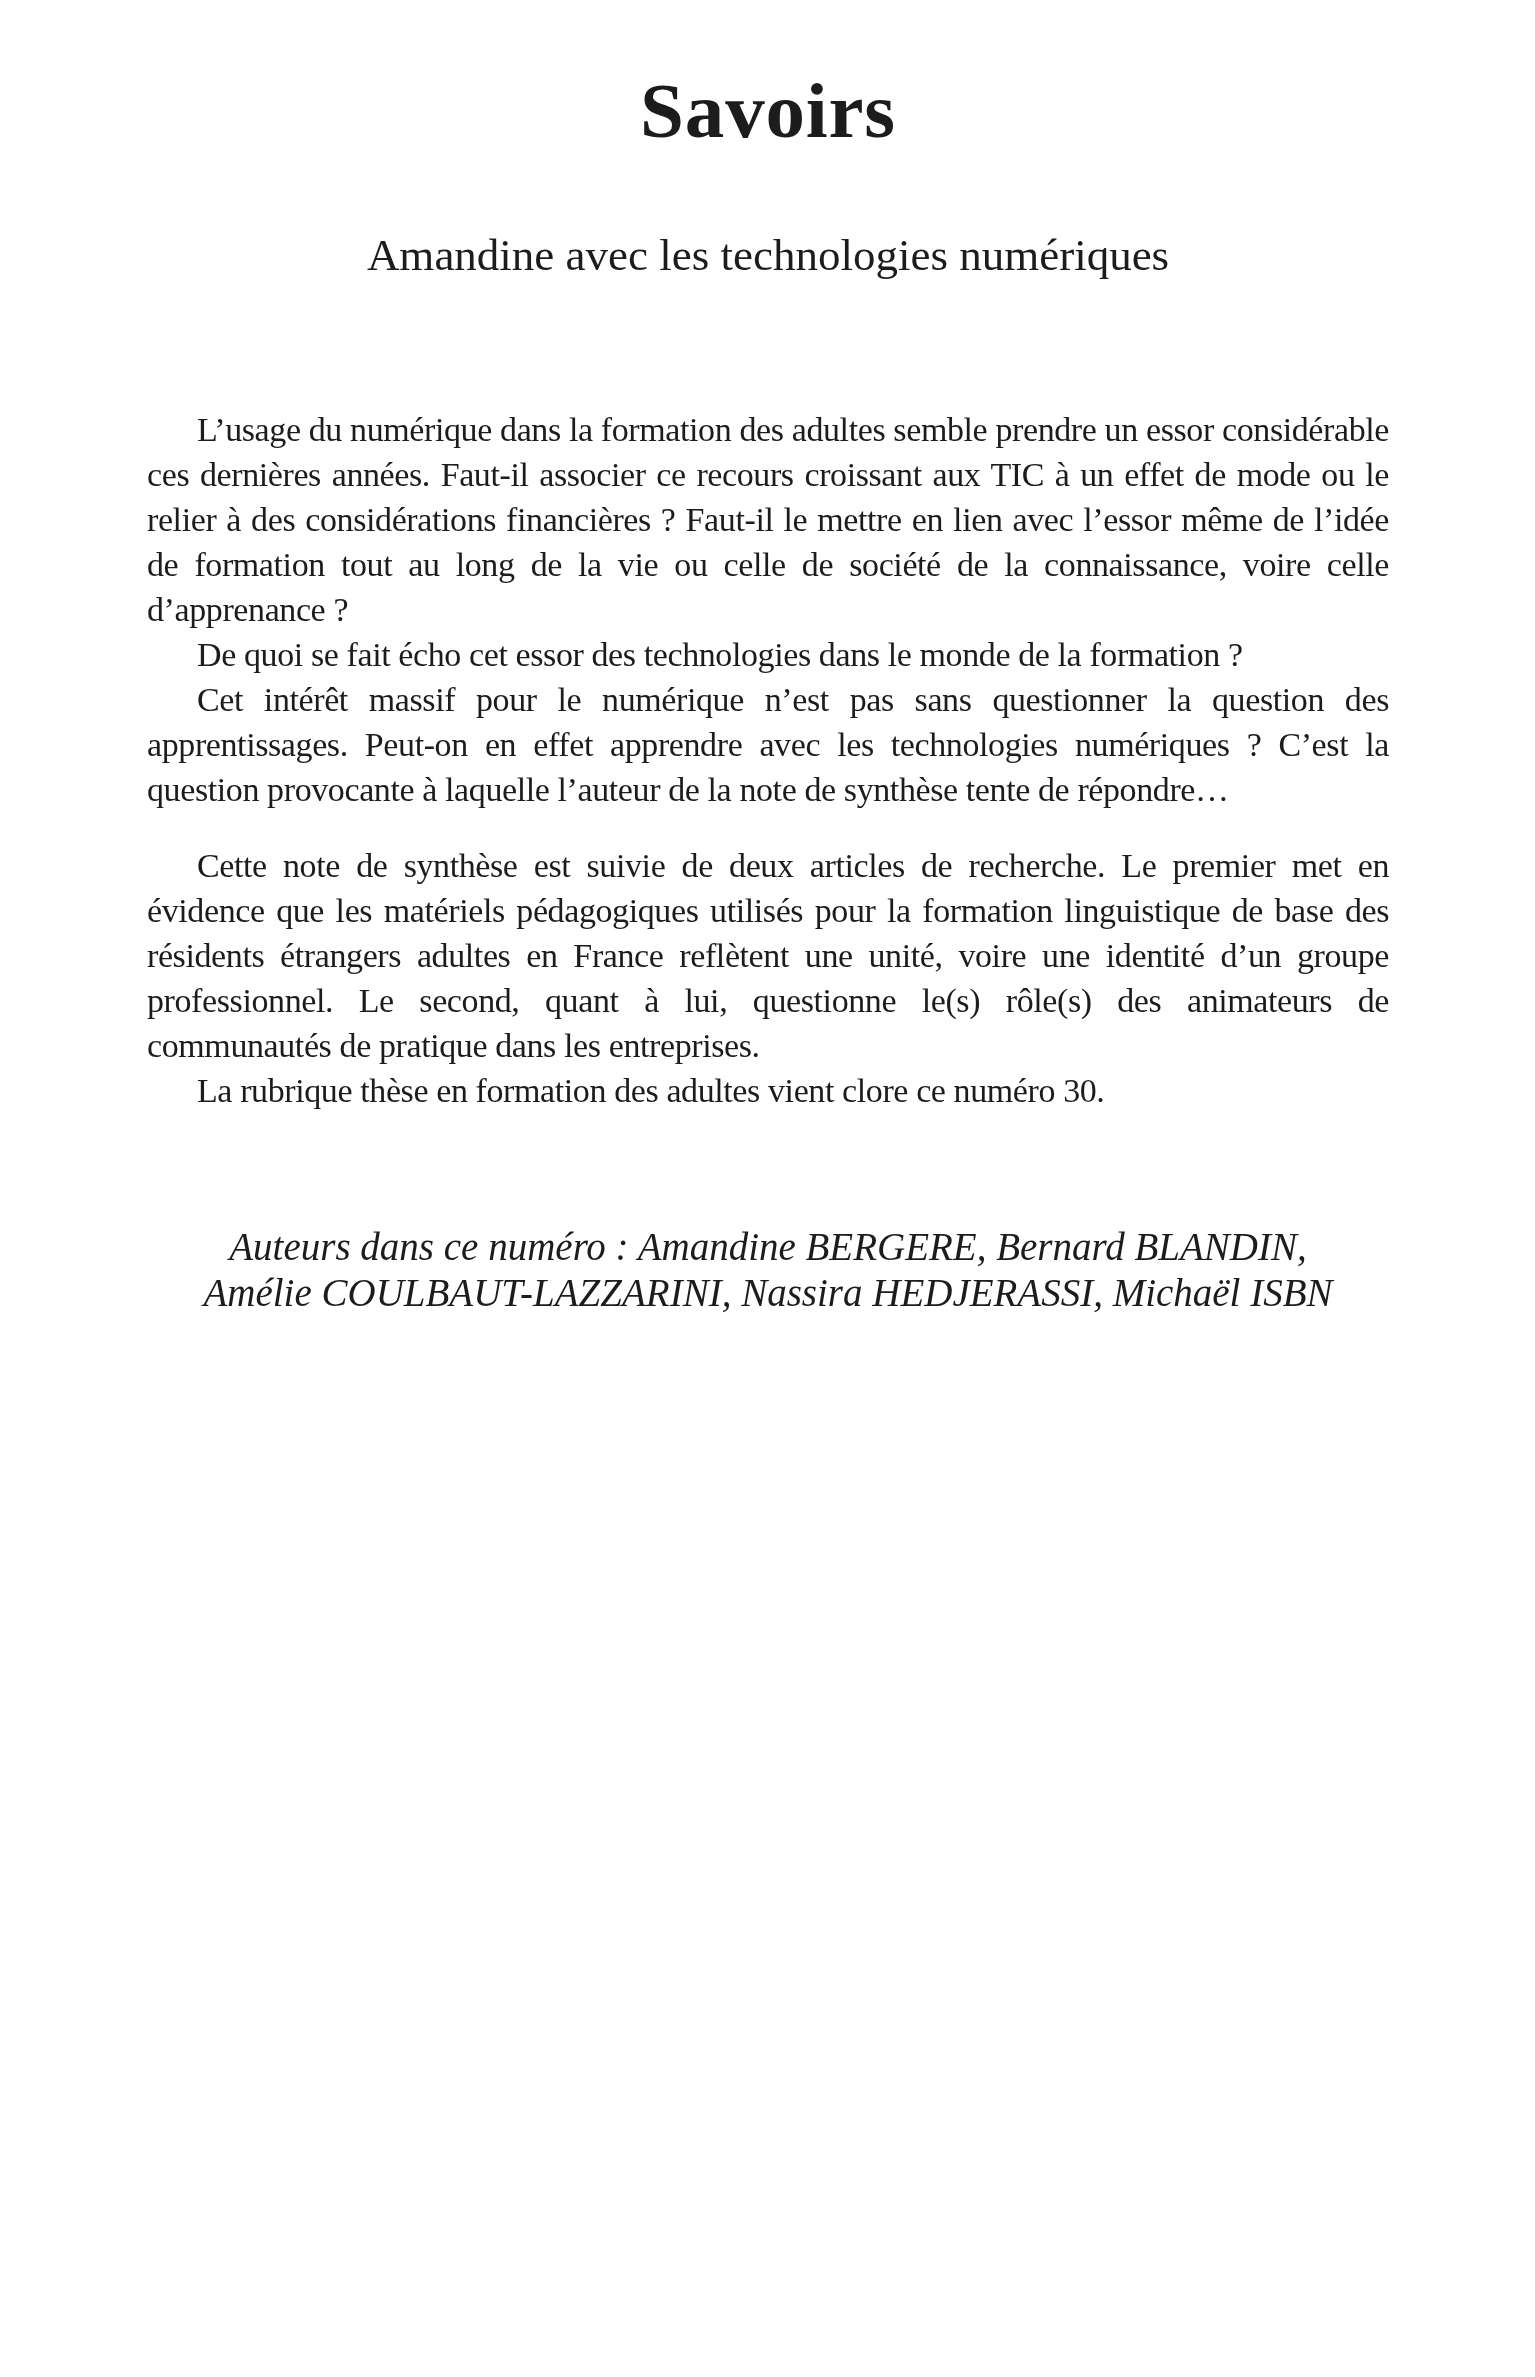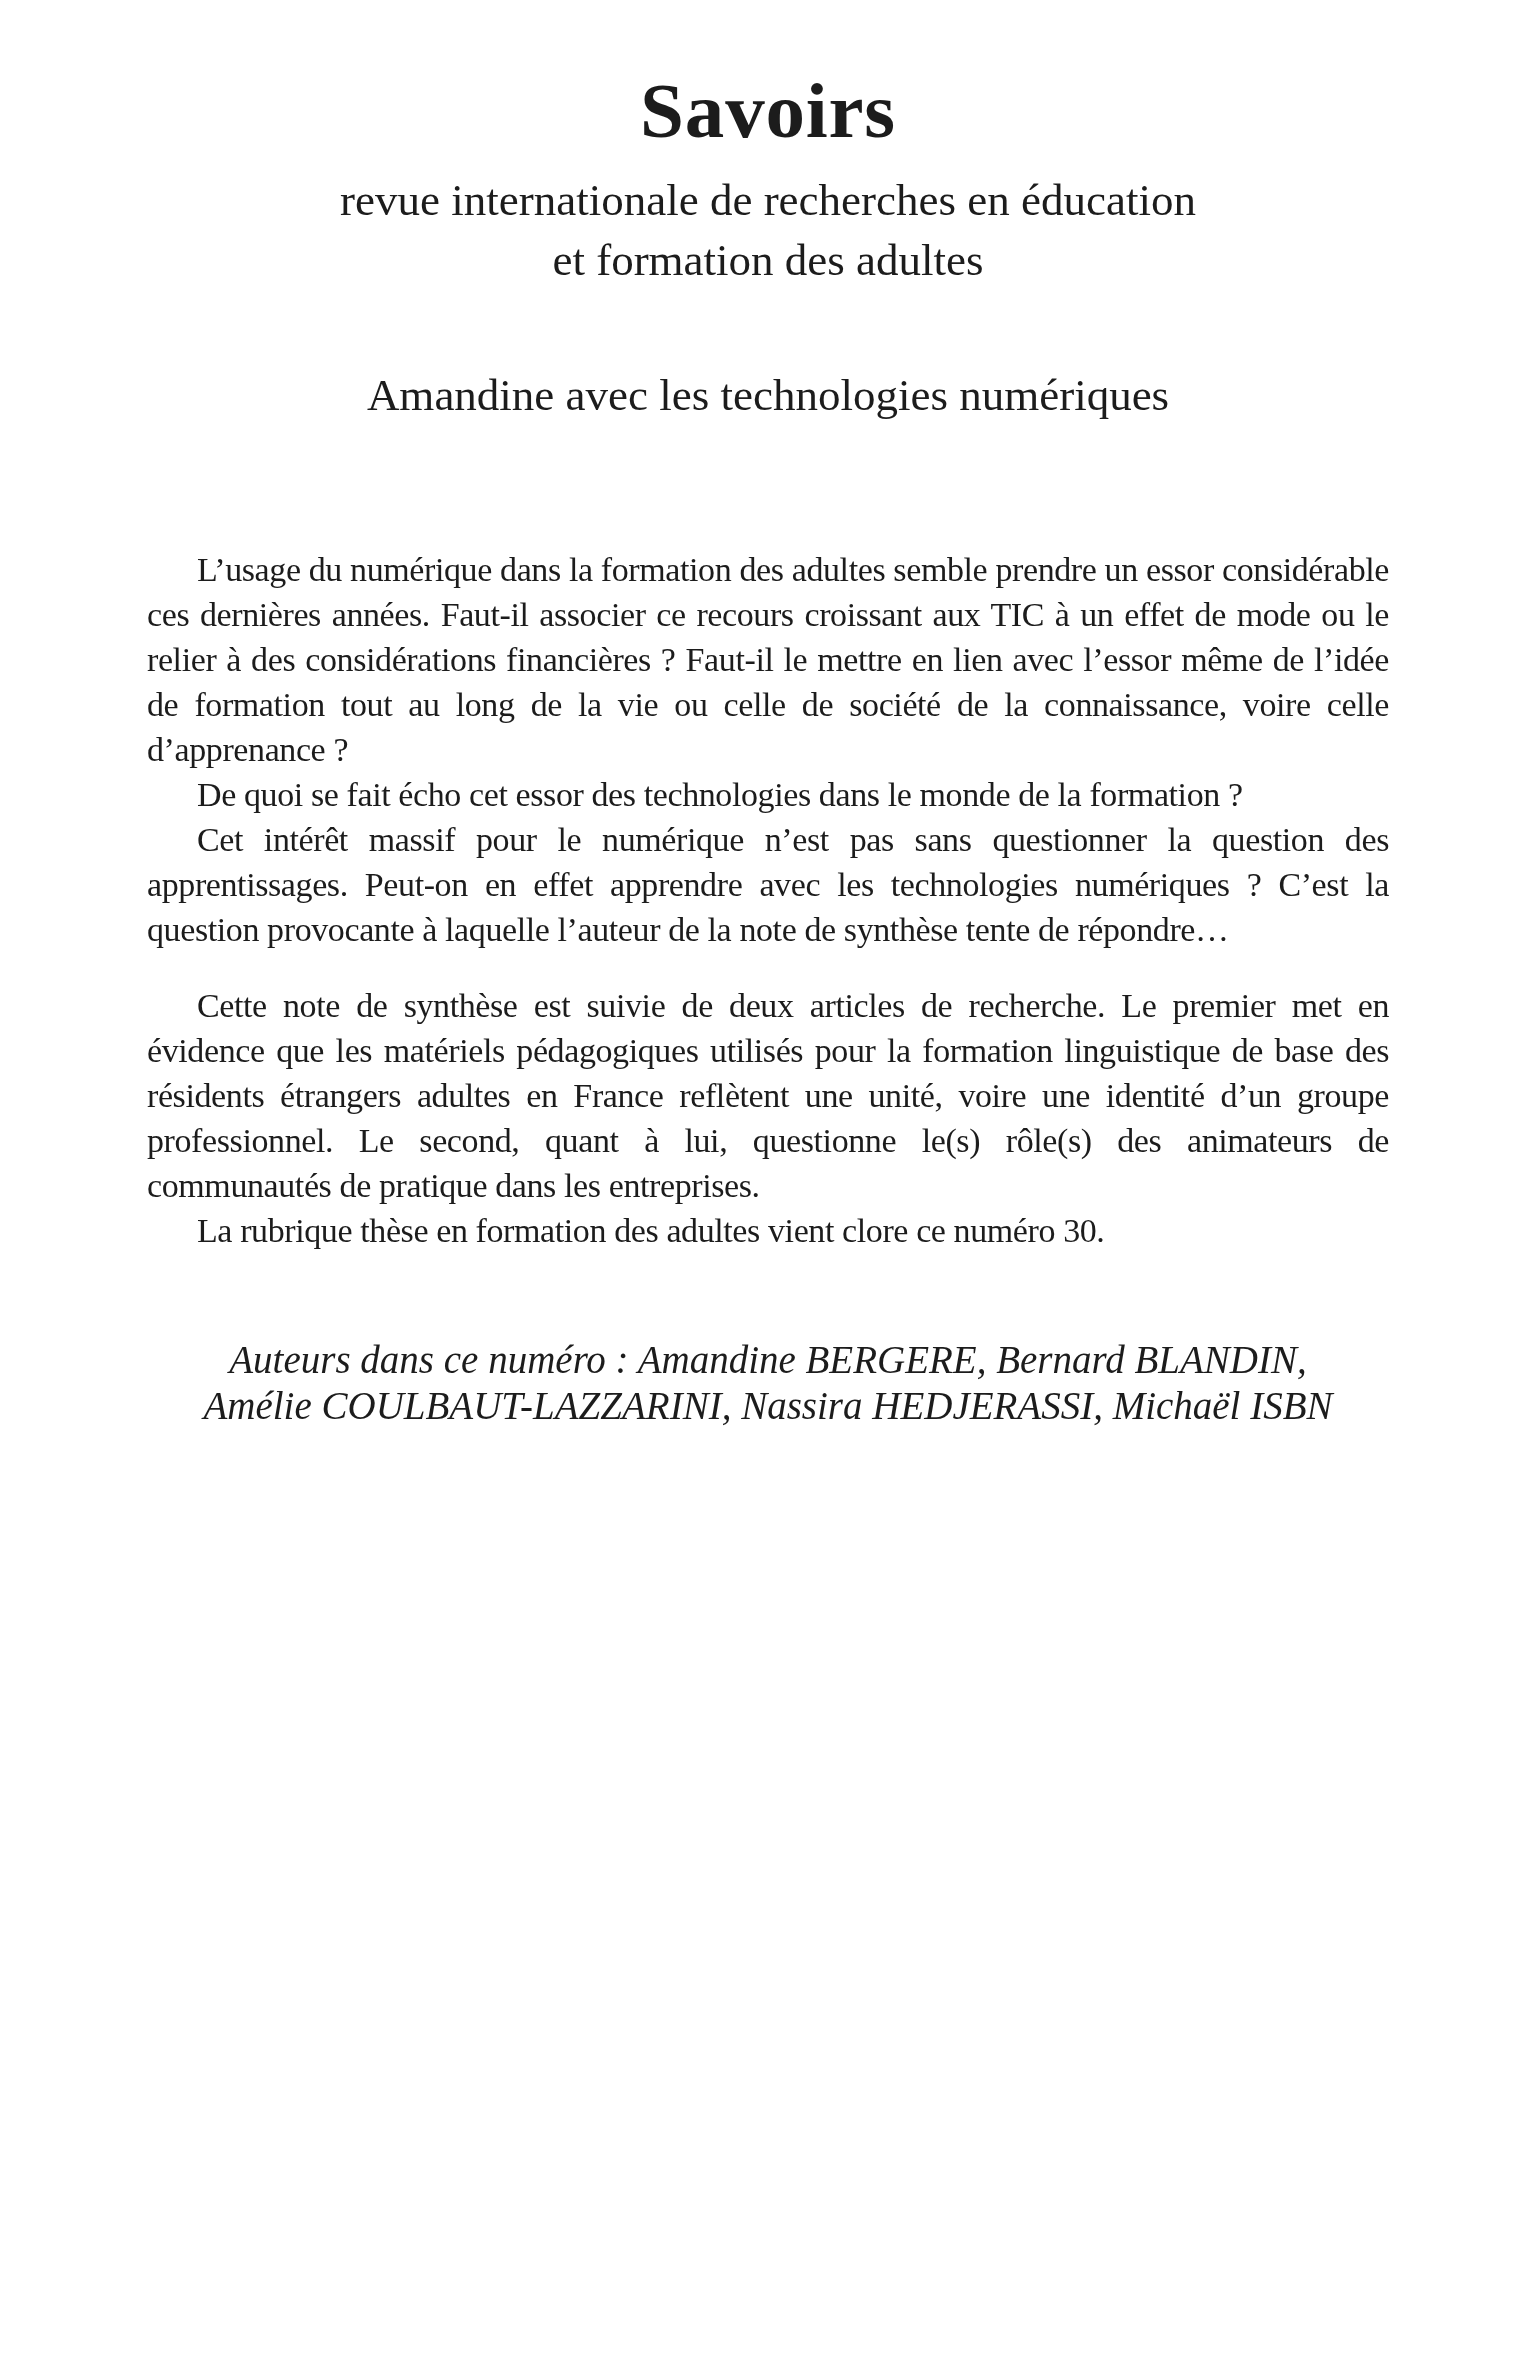--- a/index.html
+++ b/index.html
@@ -35,21 +35,21 @@
     margin: 113px auto 0 auto;
     font-size: 34px;
     line-height: 45px;
     letter-spacing: -0.4px;
     text-align: justify;
   }
   .body-text p { margin: 0; text-indent: 50px; }
   .body-text p.gap-small { margin-top: 31px; }
   .body-text p.gap-large { }
   .authors {
-    margin-top: 84px;
+    margin-top: 111px;
     text-align: center;
     font-style: italic;
     font-size: 39px;
     line-height: 46px;
   }
   .price {
     position: absolute;
     left: 154px;
     top: 2228px;
     font-size: 60px;
@@ -72,24 +72,20 @@
     height: 159px;
   }
 </style>
 </head>
 <body>
 
 <div class="page">
 
   <div class="masthead">
     <h1 class="title">Savoirs</h1>
-    <div class="subtitle">
-        <div>revue internationale de recherches en éducation</div>
-        <div>et formation des adultes</div>
-      </div>
     <div class="issue-block">
       <div>Amandine avec les technologies numériques</div>
     </div>
   </div>
 
   <div class="body-text">
     <p>L’usage du numérique dans la formation des adultes semble prendre un essor considérable ces dernières années. Faut-il associer ce recours croissant aux TIC à un effet de mode ou le relier à des considérations financières&nbsp;? Faut-il le mettre en lien avec l’essor même de l’idée de formation tout au long de la vie ou celle de société de la connaissance, voire celle d’apprenance&nbsp;?</p>
     <p>De quoi se fait écho cet essor des technologies dans le monde de la formation&nbsp;?</p>
     <p>Cet intérêt massif pour le numérique n’est pas sans questionner la question des apprentissages. Peut-on en effet apprendre avec les technologies numériques&nbsp;? C’est la question provocante à laquelle l’auteur de la note de synthèse tente de répondre…</p>
     <p class="gap-small">Cette note de synthèse est suivie de deux articles de recherche. Le premier met en évidence que les matériels pédagogiques utilisés pour la formation linguistique de base des résidents étrangers adultes en France reflètent une unité, voire une identité d’un groupe professionnel. Le second, quant à lui, questionne le(s) rôle(s) des animateurs de communautés de pratique dans les entreprises.</p>

